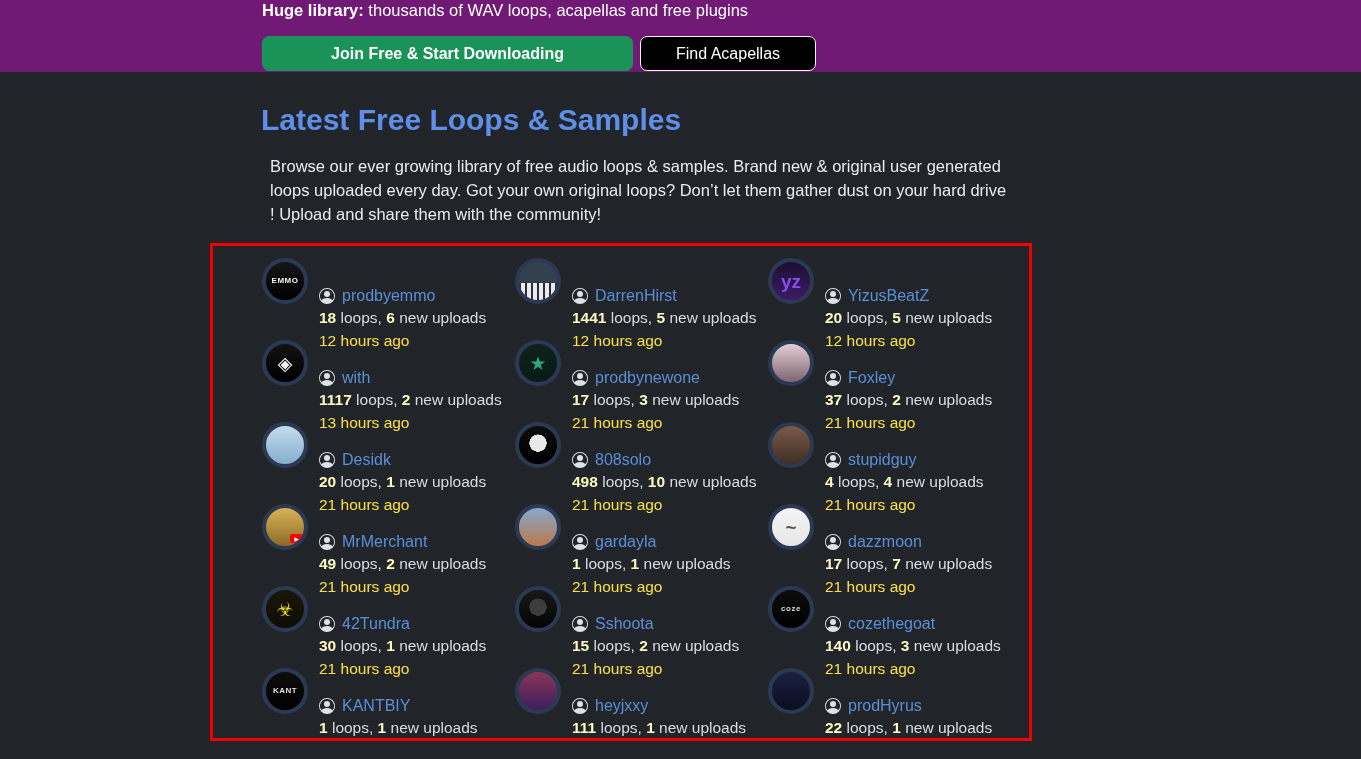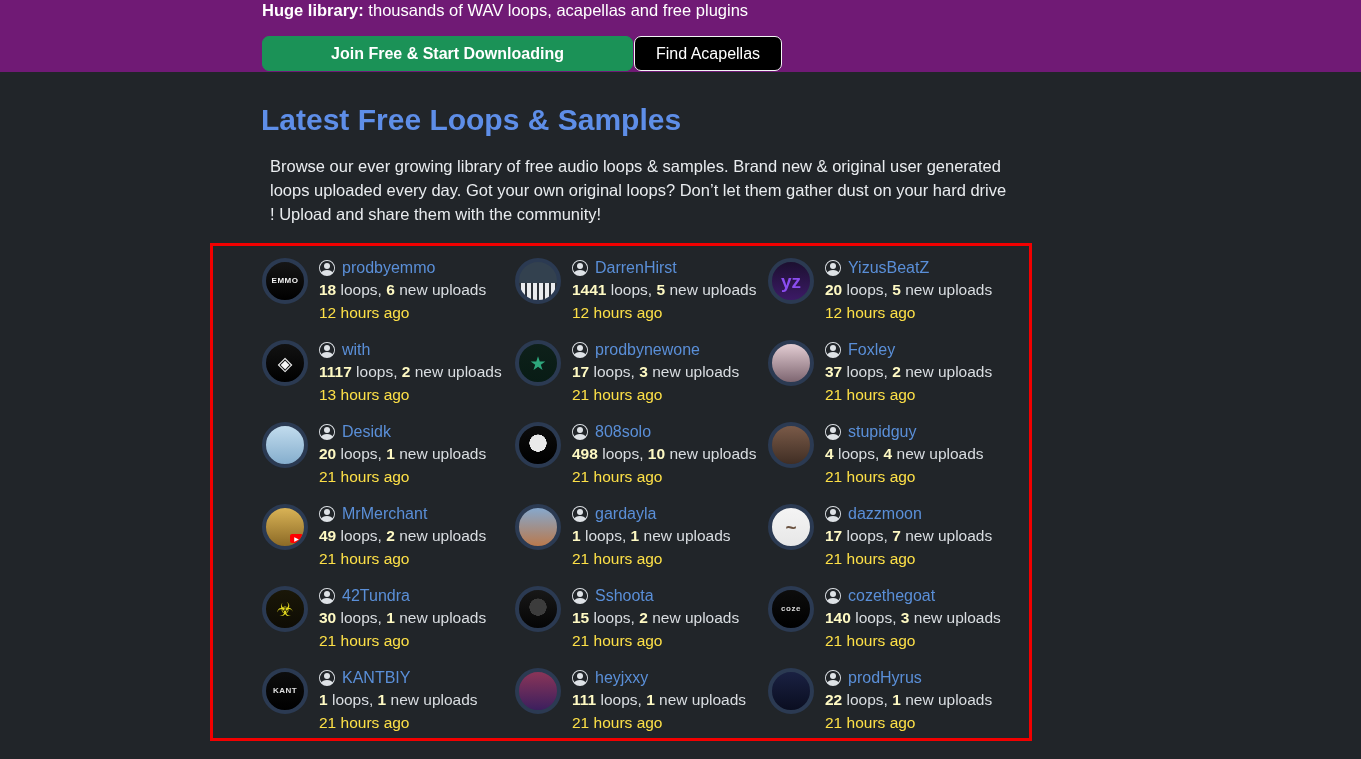--- a/index.html
+++ b/index.html
@@ -5,27 +5,27 @@
   html,body{margin:0;padding:0;}
   body{
     width:1361px;height:759px;position:relative;overflow:hidden;
     background:#212529;
     font-family:"Liberation Sans","DejaVu Sans",sans-serif;
     -webkit-font-smoothing:antialiased;
   }
   .top-header{position:absolute;left:0;top:0;width:1361px;height:72px;background:#701a75;}
   .tagline{position:absolute;left:262px;top:1px;font-size:16.5px;color:#fff;white-space:nowrap;}
   .tagline b{font-weight:700;}
-  .btn-row{position:absolute;left:262px;top:36px;display:flex;gap:1px;align-items:center;}
+  .btn-row{position:absolute;left:262px;top:36px;display:flex;gap:7px;align-items:center;}
   .btn{height:35px;border-radius:7px;display:flex;align-items:center;justify-content:center;
        font-size:16px;color:#fff;box-sizing:border-box;cursor:pointer;white-space:nowrap;}
   .btn-primary{width:371px;background:#1b9257;border:1px solid #1b9257;font-weight:700;}
   .btn-outline{background:#000;border:1px solid #f4f5f6;padding:0 30px;font-weight:400;}
   .btn-outline.loops{width:174px;}
-  .btn-outline.acap{width:148px;}
+  .btn-outline.acap{width:176px;}
 
   .section-title{position:absolute;left:261px;top:103px;font-size:30px;font-weight:700;color:#5e8ee8;}
   .section-desc{position:absolute;left:262px;top:146px;width:737px;font-size:16.5px;line-height:24px;color:#e9ecef;}
 
   .users-box{position:absolute;left:210px;top:243px;width:822px;height:498px;
              border:3px solid #f20000;box-sizing:border-box;overflow:hidden;
              padding:12px 0 0 49px;}
   .users-grid{display:grid;grid-template-columns:repeat(3,253px);grid-auto-rows:82px;}
   .user-card{display:flex;gap:11px;align-items:flex-start;}
   .avatar{width:38px;height:38px;border-radius:50%;border:4px solid #2b3a52;flex:0 0 auto;
@@ -37,21 +37,21 @@
   .avatar.av-keys{
     background-image:
       repeating-linear-gradient(90deg,#2a2f36 0 2px,rgba(0,0,0,0) 2px 6px),
       linear-gradient(180deg,#33414f 0 55%,#e9ebee 55% 100%);
     background-repeat:no-repeat,no-repeat;
     background-size:100% 45%,100% 100%;
     background-position:0 100%,0 0;
   }
   .play-badge{position:absolute;right:1px;bottom:3px;width:13px;height:9px;border-radius:2px;
               background:#f00;color:#fff;font-size:6px;display:flex;align-items:center;justify-content:center;line-height:1;}
-  .user-info{padding-top:1px;}
+  .user-info{padding-top:1px;margin-top:28px;}
   .user-name{display:flex;align-items:center;gap:7px;font-size:16px;color:#5a8fd8;text-decoration:none;cursor:pointer;}
   .user-name svg{flex:0 0 auto;}
   .user-loops{margin-top:4px;font-size:15.5px;color:#d9dde1;}
   .user-loops b{color:#fef9c3;font-weight:700;}
   .user-time{margin-top:5px;font-size:15.5px;color:#fde047;}
 </style>
 </head>
 <body>
 
 <div class="top-header">

